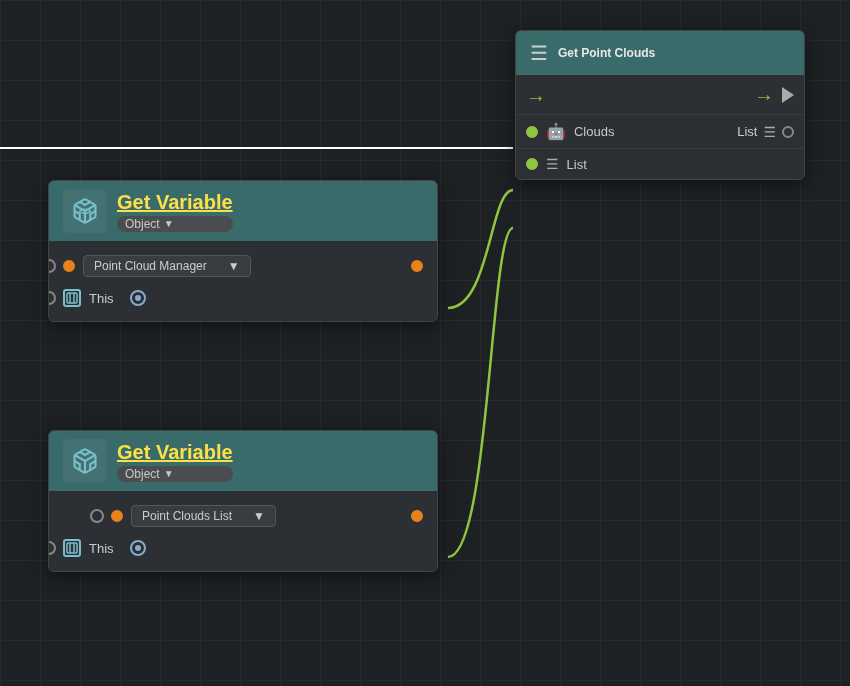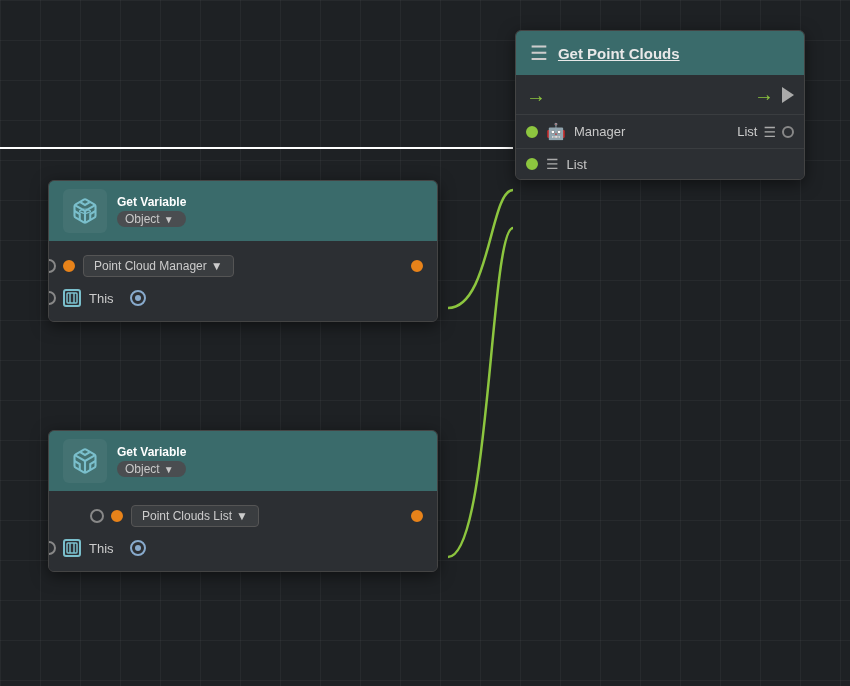--- a/index.html
+++ b/index.html
@@ -43,23 +43,22 @@
     .node-header {
       background: #3a6b6b;
       padding: 10px 14px;
       display: flex;
       align-items: center;
       gap: 10px;
     }
 
     .node-title {
       color: #e8e8e8;
-      font-size: 15px;
+      font-size: 12px;
       font-weight: 600;
-      text-decoration: underline;
     }
 
     .node-body {
       background: #2c2f33;
       padding: 0;
     }
 
     .node-row {
       display: flex;
       align-items: center;
@@ -102,23 +101,24 @@
       align-items: center;
       gap: 10px;
     }
 
     .var-title-block {
       display: flex;
       flex-direction: column;
     }
 
     .var-title {
-      color: #ffffff;
-      font-size: 12px;
+      color: #fde047;
+      font-size: 20px;
       font-weight: 600;
+      text-decoration: underline;
     }
 
     .var-type {
       color: #c8c8c8;
       font-size: 12px;
       background: #4a4d50;
       padding: 1px 8px;
       border-radius: 10px;
       margin-top: 2px;
       display: inline-flex;
@@ -133,21 +133,21 @@
 
     .dropdown-btn {
       background: #3a3d40;
       border: 1px solid #555;
       border-radius: 4px;
       color: #ccc;
       font-size: 12px;
       padding: 3px 10px;
       display: flex;
       align-items: center;
-      gap: 4px;
+      gap: 21px;
       cursor: pointer;
     }
 
     
     .connections-svg {
       position: absolute;
       top: 0;
       left: 0;
       width: 850px;
       height: 686px;
@@ -200,21 +200,21 @@
       <div style="display:flex; align-items:center; gap:8px;">
         <div style="color:#8dc63f; font-size:20px;">→</div>
         <div style="width:0;height:0;border-top:8px solid transparent;border-bottom:8px solid transparent;border-left:12px solid #aaa;"></div>
       </div>
     </div>
 
     <div class="node-row" style="justify-content: space-between;">
       <div style="display:flex; align-items:center; gap:8px;">
         <div style="width:12px;height:12px;border-radius:50%;background:#8dc63f;border:2px solid #8dc63f; flex-shrink:0;"></div>
         <span style="font-size:16px;">🤖</span>
-        <span class="pin-label">Manager</span>
+        <span class="pin-label">Clouds</span>
       </div>
       <div style="display:flex; align-items:center; gap:6px;">
         <span style="color:#ccc; font-size:13px;">List</span>
         <span style="font-size:14px; color:#aaa;">☰</span>
         <div style="width:12px;height:12px;border-radius:50%;background:transparent;border:2px solid #888;"></div>
       </div>
     </div>
 
     <div class="node-row">
       <div style="width:12px;height:12px;border-radius:50%;background:#8dc63f;border:2px solid #8dc63f; flex-shrink:0;"></div>

